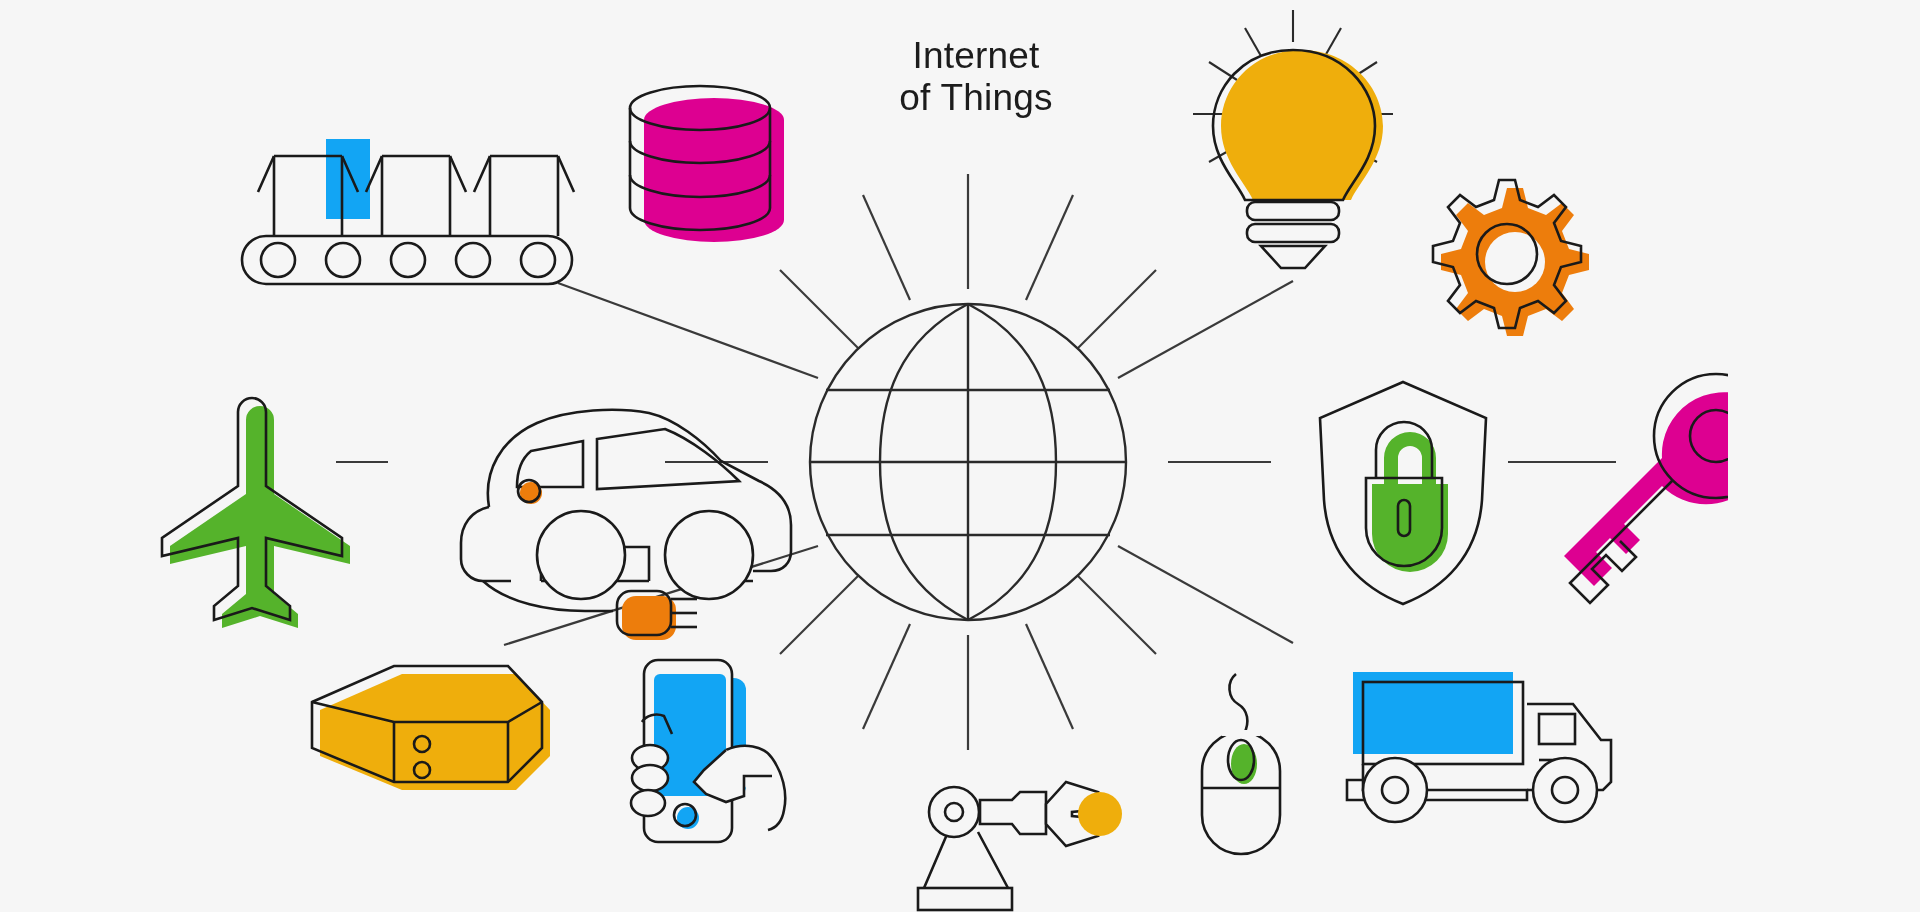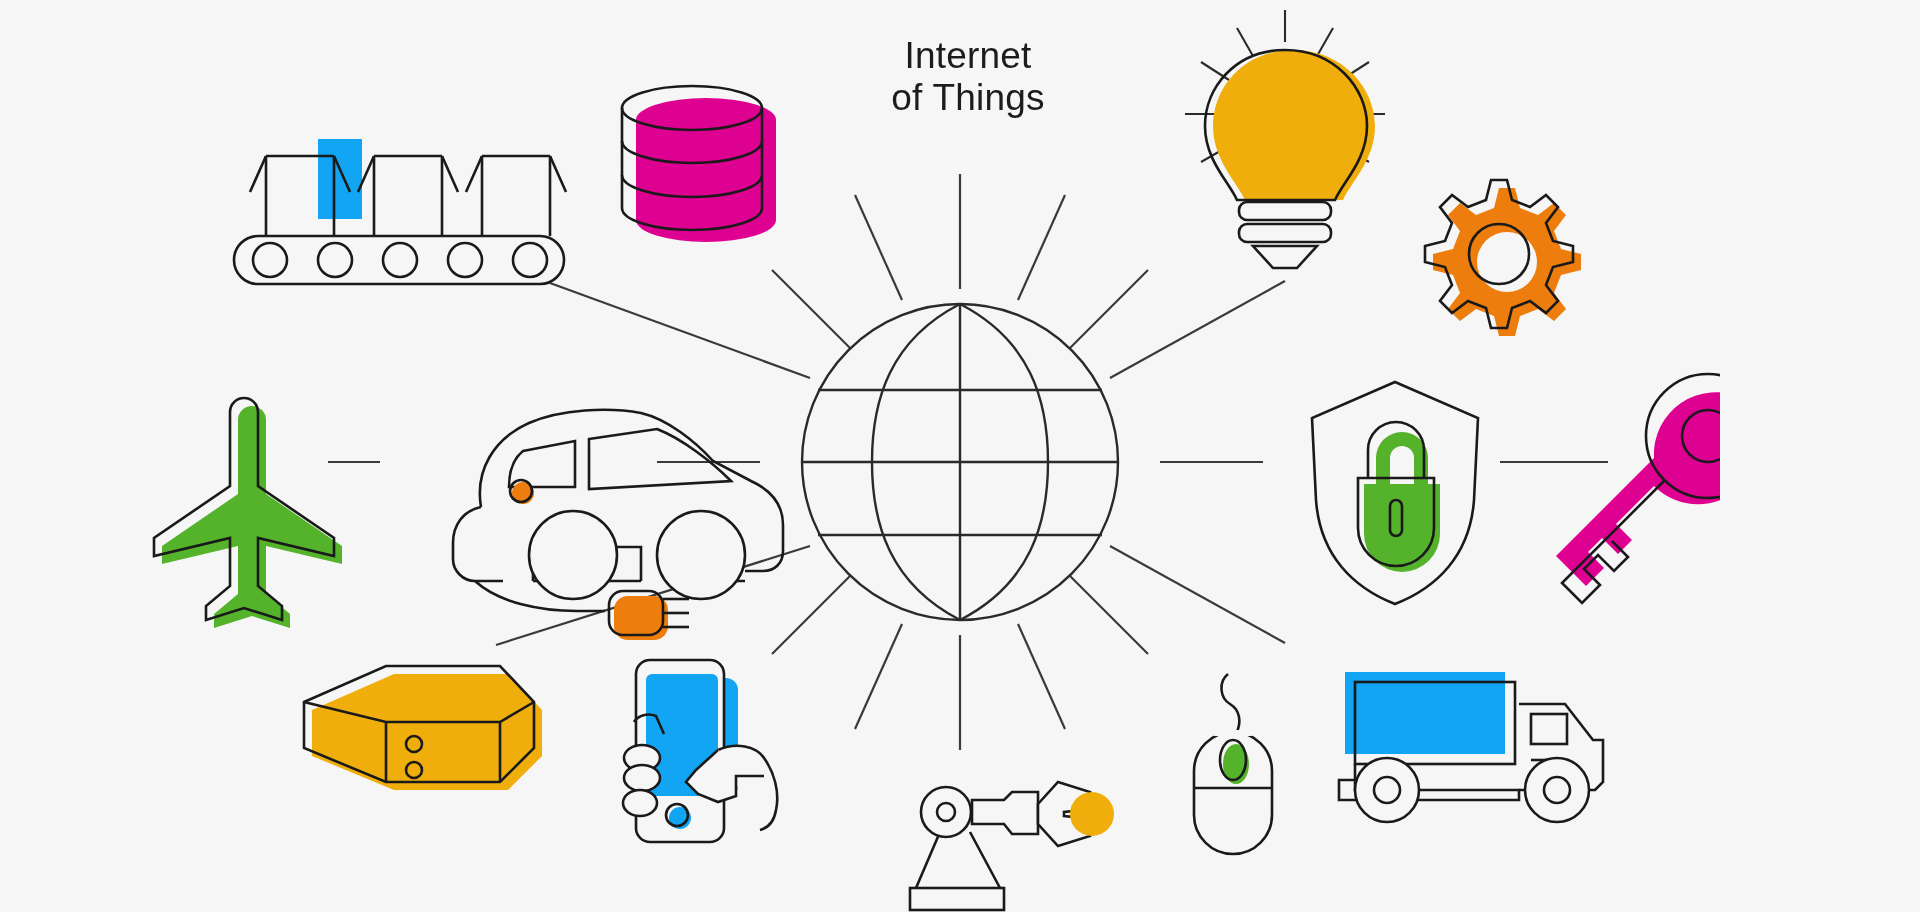--- a/index.html
+++ b/index.html
@@ -9,20 +9,21 @@
   }
   body {
     font-family: "Liberation Sans", sans-serif;
   }
   #stage {
     position: relative;
     width: 1720px;
     height: 912px;
     background: #f6f6f6;
     overflow: hidden;
+    margin-left: 8px;
   }
   #stage svg {
     position: absolute;
     top: 0;
     left: 0;
     width: 1920px;
     height: 912px;
     display: block;
   }
   .title-text {

